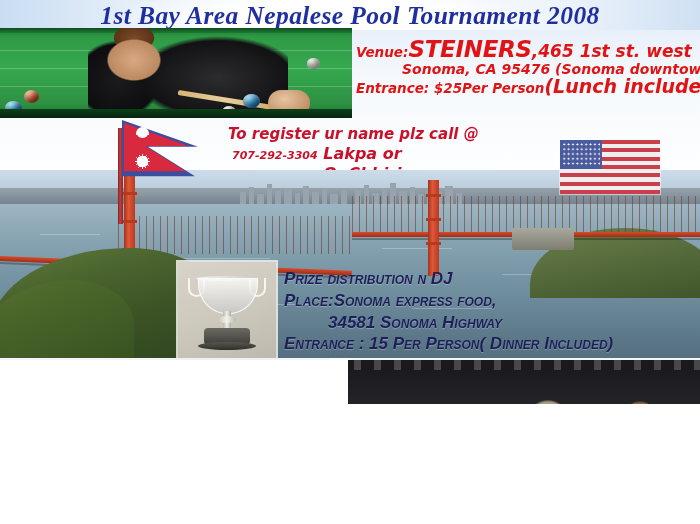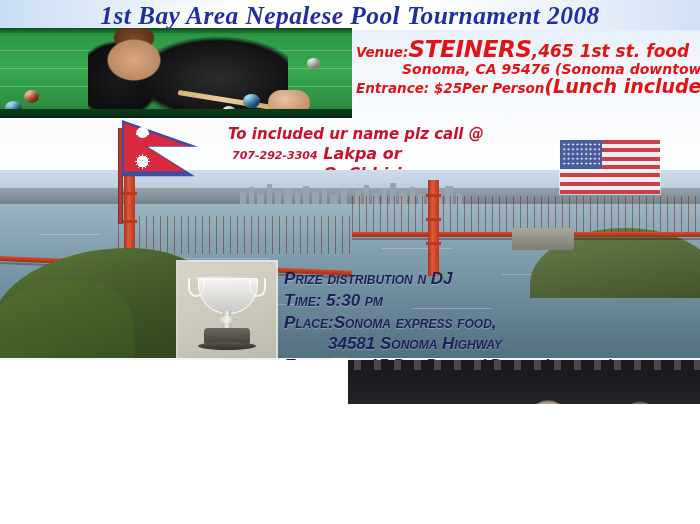--- a/index.html
+++ b/index.html
@@ -273,30 +273,30 @@
     <div class="ball b-red"></div>
     <div class="ball b-blue"></div>
     <div class="ball b-blue2"></div>
     <div class="ball b-white"></div>
     <div class="ball b-white2"></div>
     <div class="rail"></div>
   </div>
 
   <div class="details">
     <div class="venue-line">
-      <span class="v-label">Venue:</span><span class="v-big">STEINERS</span><span class="v-addr">,465 1st st. food</span>
+      <span class="v-label">Venue:</span><span class="v-big">STEINERS</span><span class="v-addr">,465 1st st. west</span>
     </div>
     <span class="v-city">Sonoma, CA 95476 (Sonoma downtown)</span>
     <div class="ent-line">
       <span class="ent-label">Entrance: $25Per Person</span><span class="ent-big">(Lunch included)</span>
     </div>
   </div>
 
   <div class="register">
-    <div class="r-head">To included ur name plz call @</div>
+    <div class="r-head">To register ur name plz call @</div>
     <div class="r-row">
       <span class="r-num">707-292-3304</span>
       <span class="r-name">Lakpa or</span>
     </div>
     <div class="r-row">
       <span class="r-num">707-889-1266</span>
       <span class="r-name">O. Chhiring</span>
     </div>
   </div>
 
@@ -390,21 +390,20 @@
     <div class="tr-rim"></div>
     <div class="tr-cup"></div>
     <div class="tr-stem"></div>
     <div class="tr-knob"></div>
     <div class="tr-base"></div>
     <div class="tr-plinth"></div>
   </div>
 
   <div class="prize">
     <div class="p-ln">Prize distribution n DJ</div>
-    <div class="p-ln">Time: 5:30 pm</div>
     <div class="p-ln">Place:Sonoma express food,</div>
     <div class="p-ln indent">34581 Sonoma Highway</div>
     <div class="p-ln">Entrance : 15 Per Person( Dinner Included)</div>
   </div>
 
   <div class="crowd-left">
     <div class="inner"></div>
   </div>
   <div class="gap-white"></div>
   <div class="crowd-right">

